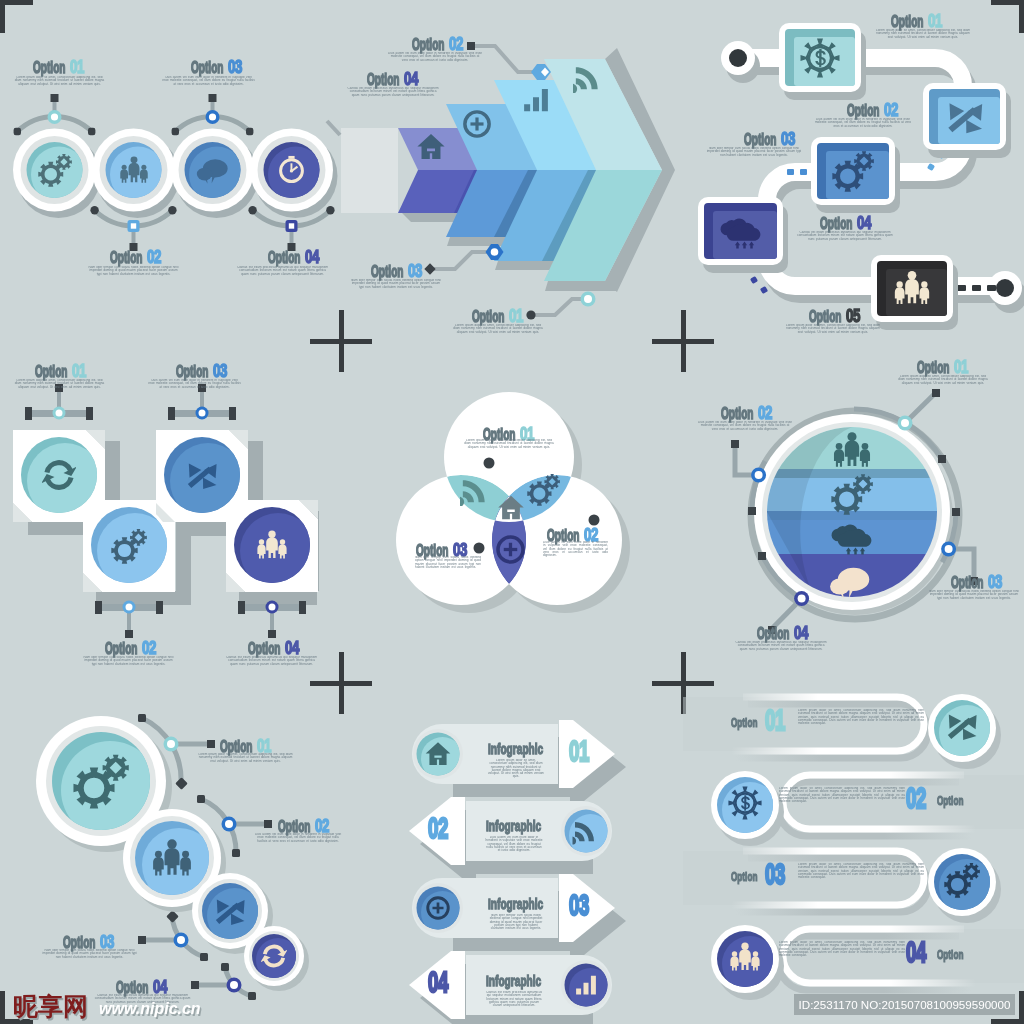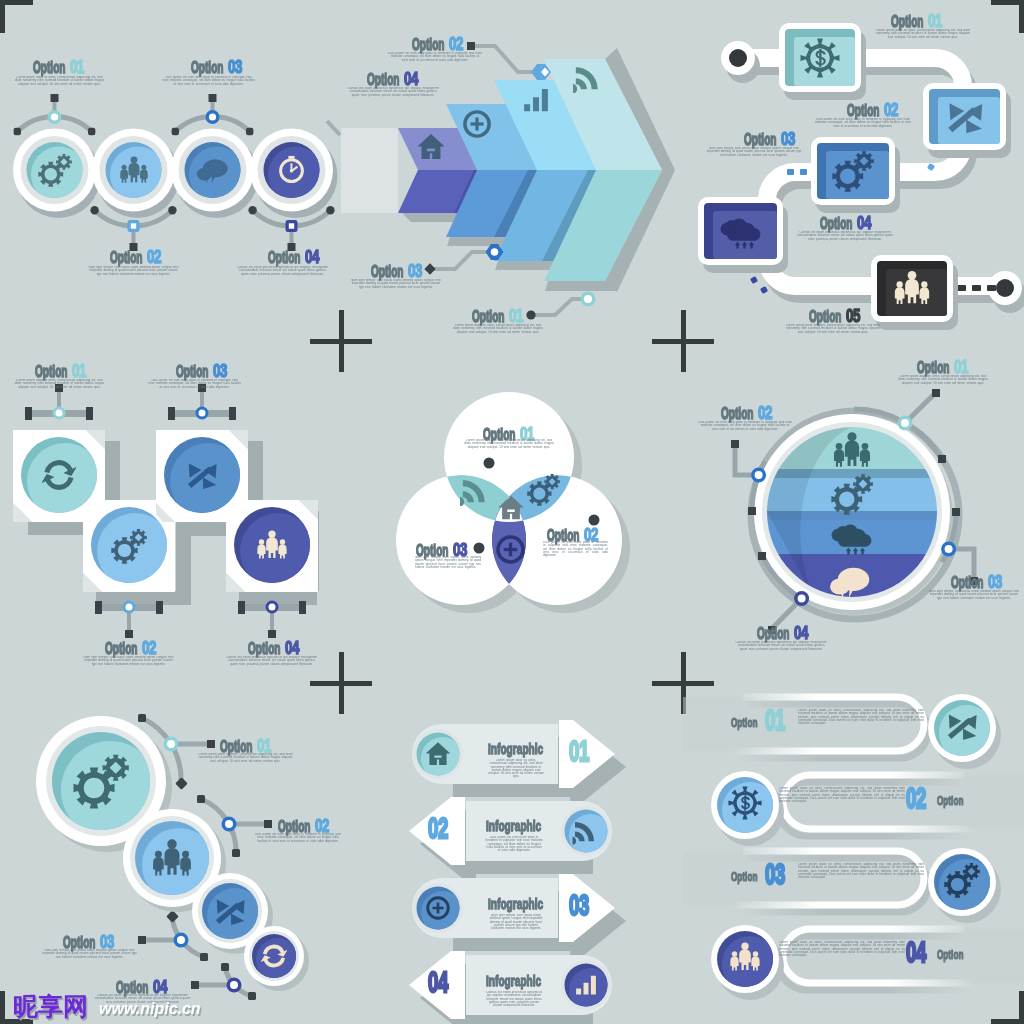--- a/index.html
+++ b/index.html
@@ -1057,17 +1057,20 @@
     </div>
     <div class="num n3" style="left:82px;top:176px">03</div>
     <div class="micro j" style="left:115px;top:180px;width:126px">Lorem ipsum dolor sit amet, consectetuer adipiscing elit, sed diam nonummy nibh euismod tincidunt ut laoreet dolore magna aliquam erat volutpat. Ut wisi enim ad minim veniam, quis nostrud exerci tation ullamcorper suscipit lobortis nisl ut aliquip ex ea commodo consequat. Duis autem vel eum iriure dolor in hendrerit in vulputate velit esse molestie consequat.</div>
     <div class="opt big9" style="left:254px;top:263px">
       <span class="w">Option</span>
     </div>
     <div class="num n4" style="left:223px;top:254px">04</div>
     <div class="micro j" style="left:96px;top:258px;width:126px">Lorem ipsum dolor sit amet, consectetuer adipiscing elit, sed diam nonummy nibh euismod tincidunt ut laoreet dolore magna aliquam erat volutpat. Ut wisi enim ad minim veniam, quis nostrud exerci tation ullamcorper suscipit lobortis nisl ut aliquip ex ea commodo consequat. Duis autem vel eum iriure dolor in hendrerit in vulputate velit esse molestie consequat.</div>
   </div>
 
-  <div style="position:absolute;left:13px;bottom:5px;font-size:25px;font-weight:bold;color:#6d28d9;
+  <div style="position:absolute;left:13px;bottom:5px;font-size:25px;font-weight:bold;color:#7f1d1d;
               letter-spacing:0px;line-height:1;text-shadow:1.5px 1.5px 0 #9aa6a8;font-family:'DejaVu Sans',sans-serif;">昵享网</div>
   <div style="position:absolute;left:99px;bottom:7px;font-size:16px;font-weight:bold;font-style:italic;
               line-height:1;color:#fff;text-shadow:1.5px 1.5px 0 #9aa6a8;font-family:'Liberation Sans',sans-serif;">www.nipic.cn</div>
+  <div style="position:absolute;left:794px;top:994px;width:221px;height:21px;font-size:11.6px;color:#fff;
+              background:rgba(133,143,145,.62);line-height:21px;text-align:center;white-space:nowrap;overflow:hidden;
+              font-family:'Liberation Sans',sans-serif;">ID:2531170 NO:20150708100959590000</div>
 </div>
 
 </body></html>

